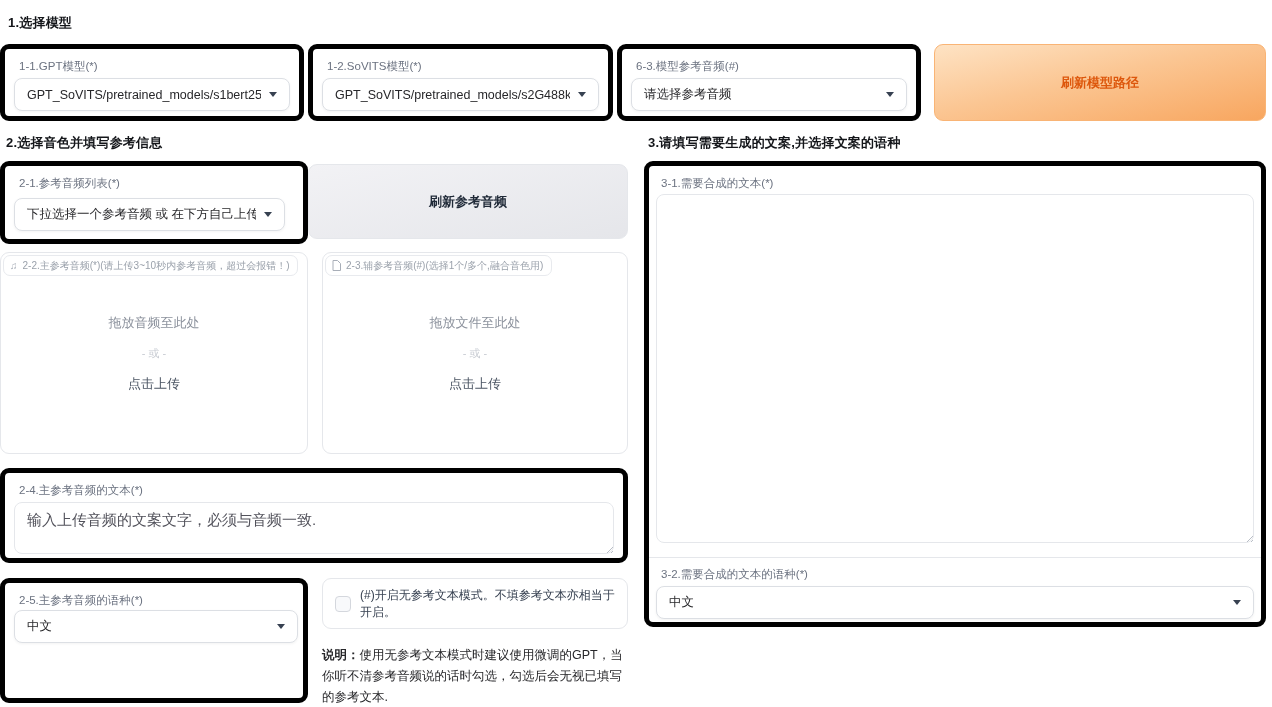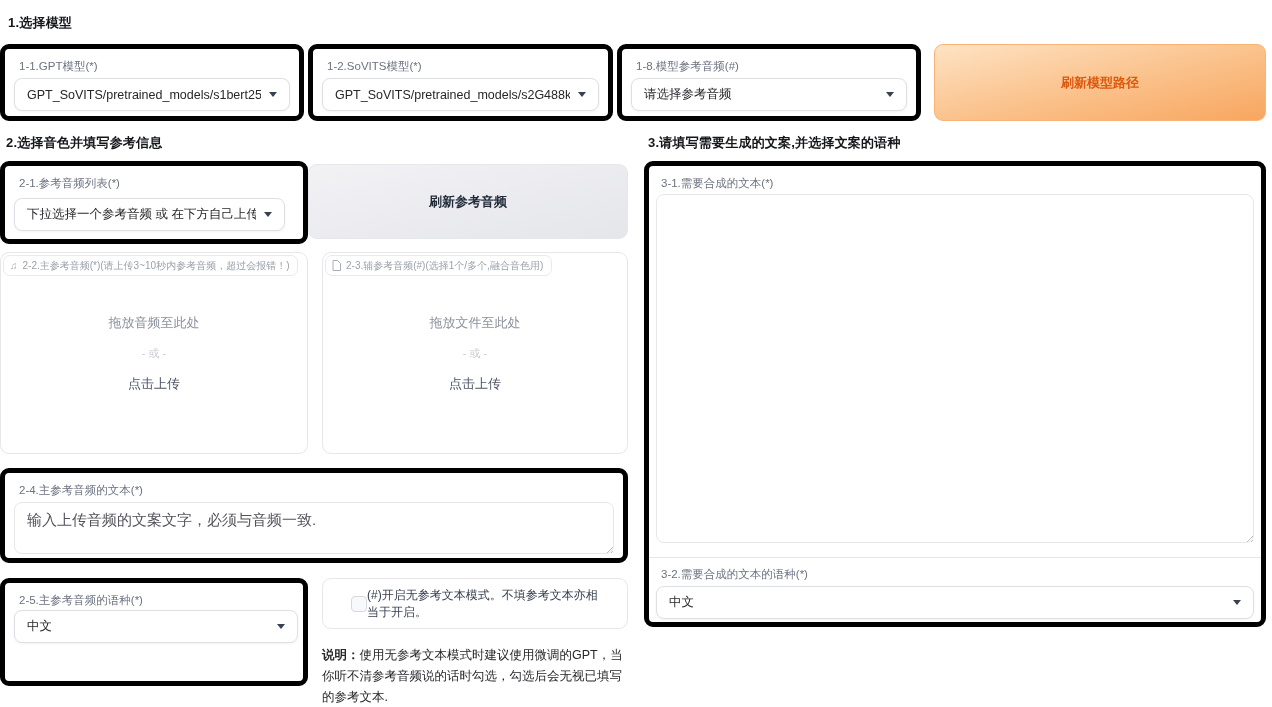--- a/index.html
+++ b/index.html
@@ -37,21 +37,21 @@
   .click-text { font-size:13px; color:#4b5563; font-weight:500;font-family:Liberation Mono, monospace; }
 
   textarea.ta { position:absolute; border:1px solid #e5e7eb; border-radius:8px; resize:none; outline:none;
     font-family:inherit; font-size:15px; color:#27272a; padding:8px 12px; background:#fff; }
   textarea.ta::placeholder { color:#52525b; opacity:1; }
   .resize-handle { position:absolute; width:9px; height:9px; pointer-events:auto;
     background:repeating-linear-gradient(135deg, transparent, transparent 2px, #b9bec6 2px, #b9bec6 3px);
     clip-path:polygon(100% 0, 100% 100%, 0 100%); }
 
   .checkbox-panel { position:absolute; background:#fff; border:1px solid #e5e7eb; border-radius:9px;
-    display:flex; align-items:center; gap:0; padding:7px 28px; }
+    display:flex; align-items:center; gap:9px; padding:7px 12px; }
   .checkbox { width:16px; height:16px; flex:none; border:1px solid #d4d7dd; border-radius:4px; background:#f8f9fb; cursor:pointer; }
   .checkbox-label { font-size:12px; color:#374151; line-height:17px; cursor:pointer; }
 
   .note { position:absolute; font-size:12.5px; color:#27272a; line-height:21px; }
   .note b { font-weight:700; }
 
   .divider { position:absolute; left:0; right:0; height:0; border-top:1px solid #e5e7eb; }
 </style>
 </head>
 <body>
@@ -70,21 +70,21 @@
 
   <div class="panel" style="left:308px; top:44px; width:305px; height:77px;">
     <div class="lbl">1-2.SoVITS模型(*)</div>
     <div class="dropdown" style="left:322px; top:78px; width:277px; position:fixed;">
       <span class="dd-value">GPT_SoVITS/pretrained_models/s2G488k.pth</span>
       <span class="caret"></span>
     </div>
   </div>
 
   <div class="panel" style="left:617px; top:44px; width:304px; height:77px;">
-    <div class="lbl">1-8.模型参考音频(#)</div>
+    <div class="lbl">6-3.模型参考音频(#)</div>
     <div class="dropdown" style="left:631px; top:78px; width:276px; position:fixed;">
       <span class="dd-value">请选择参考音频</span>
       <span class="caret"></span>
     </div>
   </div>
 
   <button class="btn btn-primary" style="left:934px; top:44px; width:332px; height:77px;">刷新模型路径</button>
 
   <div class="section-title" style="left:0; top:134px;margin-left:6px;">2.选择音色并填写参考信息</div>
 
@@ -125,21 +125,21 @@
       <span class="click-text">点击上传</span>
     </div>
   </div>
 
   <div class="panel" style="left:0; top:468px; width:628px; height:95px;">
     <div class="lbl">2-4.主参考音频的文本(*)</div>
     <textarea class="ta" style="left: 14px; top: 502px; width: 600px; height: 52px; position: fixed;" placeholder="输入上传音频的文案文字，必须与音频一致."></textarea>
     <div class="resize-handle" style="left:604px; top:544px; position:fixed;"></div>
   </div>
 
-  <div class="panel" style="left:0; top:578px; width:308px; height:108px;">
+  <div class="panel" style="left:0; top:578px; width:308px; height:125px;">
     <div class="lbl">2-5.主参考音频的语种(*)</div>
     <div class="dropdown" style="left:14px; top:610px; width:284px; position:fixed;">
       <span class="dd-value">中文</span>
       <span class="caret"></span>
     </div>
   </div>
 
   <div class="checkbox-panel" style="left:322px; top:578px; width:306px; height:51px;">
     <span class="checkbox"></span>
     <span class="checkbox-label">(#)开启无参考文本模式。不填参考文本亦相当于开启。</span>

